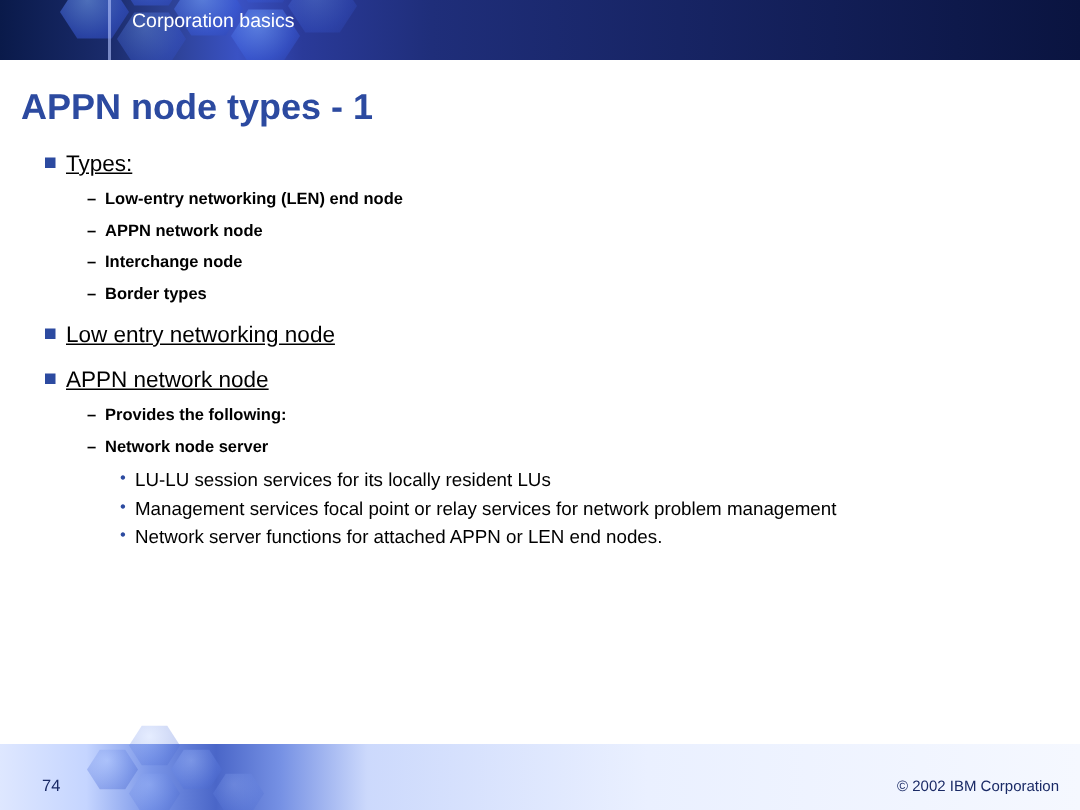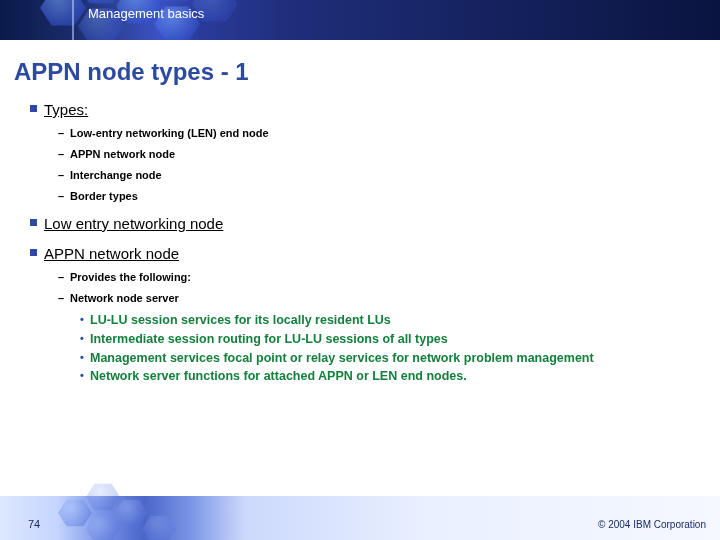--- a/index.html
+++ b/index.html
@@ -108,22 +108,22 @@
     color: #000;
   }
   .sub2 {
     margin-left: 22px;
   }
   .lvl3 {
     position: relative;
     padding-left: 10px;
     margin-bottom: 2px;
     font-size: 12.5px;
-    font-weight: 700;
-    color: #15803d;
+    font-weight: 400;
+    color: #000000;
   }
   .lvl3::before {
     content: "•";
     position: absolute;
     left: 0;
     top: 0;
     color: #2c4aa0;
     font-size: 11px;
   }
   .footer {
@@ -172,21 +172,21 @@
   <div class="header-circles">
     <div class="hex" style="left:0px; top:18px;"></div>
     <div class="hex" style="left:38px; top:-4px;"></div>
     <div class="hex" style="left:38px; top:36px; opacity:.35"></div>
     <div class="hex" style="left:76px; top:16px;"></div>
     <div class="hex" style="left:114px; top:-6px; opacity:.35"></div>
     <div class="hex" style="left:114px; top:34px;"></div>
     <div class="hex" style="left:152px; top:14px; opacity:.3"></div>
   </div>
   <div class="vline"></div>
-  <div class="header-title">Management basics</div>
+  <div class="header-title">Corporation basics</div>
 </div>
 
 <h1 class="slide-title">APPN node types - 1</h1>
 
 <div class="content">
 
   <div class="lvl1">Types:</div>
   <div class="sub">
     <div class="lvl2">Low-entry networking (LEN) end node</div>
     <div class="lvl2">APPN network node</div>
@@ -195,29 +195,28 @@
   </div>
 
   <div class="lvl1">Low entry networking node</div>
 
   <div class="lvl1">APPN network node</div>
   <div class="sub">
     <div class="lvl2">Provides the following:</div>
     <div class="lvl2">Network node server</div>
     <div class="sub2">
       <div class="lvl3">LU-LU session services for its locally resident LUs</div>
-      <div class="lvl3">Intermediate session routing for LU-LU sessions of all types</div>
       <div class="lvl3">Management services focal point or relay services for network problem management</div>
       <div class="lvl3">Network server functions for attached APPN or LEN end nodes.</div>
     </div>
   </div>
 
 </div>
 
 <div class="footer">
   <div class="footer-hex" style="left:58px; top:2px;"></div>
   <div class="footer-hex" style="left:86px; top:-14px; opacity:.3"></div>
   <div class="footer-hex" style="left:86px; top:18px; opacity:.3"></div>
   <div class="footer-hex" style="left:114px; top:2px;"></div>
   <div class="footer-hex" style="left:142px; top:18px; opacity:.25"></div>
   <div class="page-num">74</div>
-  <div class="copyright">© 2004 IBM Corporation</div>
+  <div class="copyright">© 2002 IBM Corporation</div>
 </div>
 
 </body></html>

